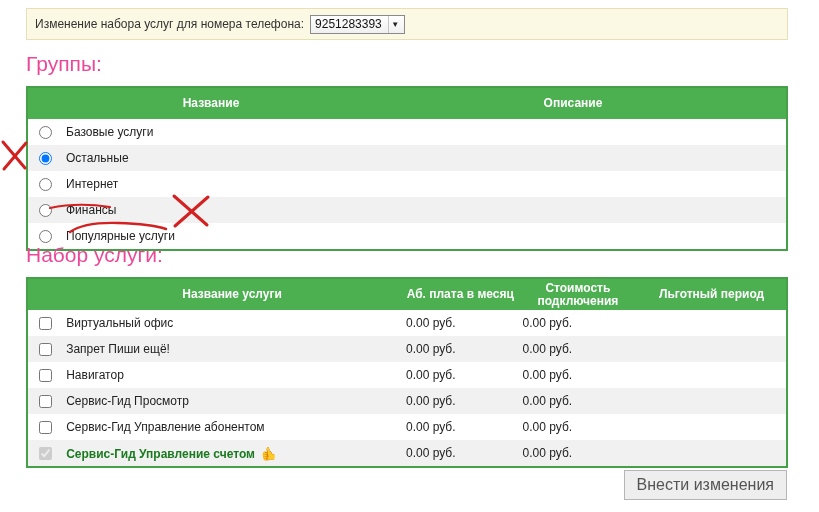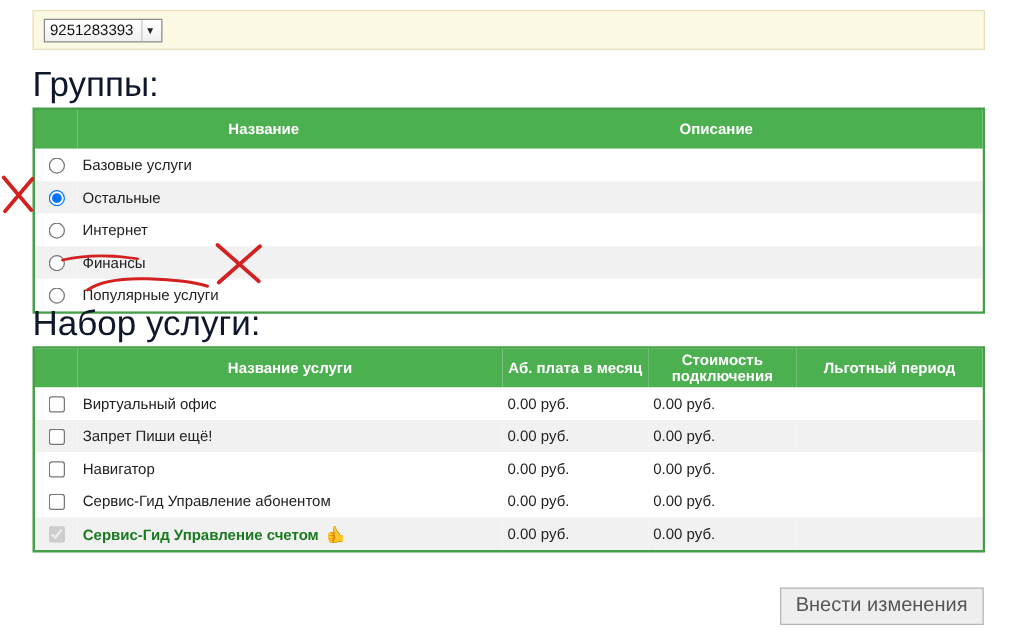--- a/index.html
+++ b/index.html
@@ -62,22 +62,22 @@
     line-height: 17px;
     color: #222;
     border-left: 1px solid #c6c6c6;
     margin-left: 6px;
   }
 
   
   .section-title {
     position: absolute;
     left: 26px;
-    font-size: 28px;
-    color: #0f172a;
+    font-size: 21px;
+    color: #ec4899;
     font-weight: normal;
   }
   #groups-title { top: 52px; }
   #services-title { top: 243px; }
 
   
   .table-wrap {
     position: absolute;
     left: 26px;
     width: 762px;
@@ -163,20 +163,21 @@
     position: absolute;
     pointer-events: none;
   }
 </style>
 </head>
 <body>
 
 <div class="page">
 
   <div class="notice-bar">
+    <span class="notice-text">Изменение набора услуг для номера телефона:</span>
     <span class="select-box">
       <span>9251283393</span>
       <span class="caret">▼</span>
     </span>
   </div>
 
   <div class="section-title" id="groups-title">Группы:</div>
 
   <div class="table-wrap" id="groups-table-wrap">
     <table class="grid">
@@ -261,20 +262,29 @@
         </tr>
         <tr class="odd">
           <td class="cell-check">
             <input type="checkbox" style="">
           </td>
           <td class="name-cell">Навигатор</td>
           <td class="num">0.00 руб.</td>
           <td class="num">0.00 руб.</td>
           <td class="priv"></td>
         </tr>
+        <tr class="even">
+          <td class="cell-check">
+            <input type="checkbox" style="">
+          </td>
+          <td class="name-cell link-blue">Сервис-Гид Просмотр</td>
+          <td class="num">0.00 руб.</td>
+          <td class="num">0.00 руб.</td>
+          <td class="priv"></td>
+        </tr>
         <tr class="odd">
           <td class="cell-check">
             <input type="checkbox" style="">
           </td>
           <td class="name-cell link-blue">Сервис-Гид Управление абонентом</td>
           <td class="num">0.00 руб.</td>
           <td class="num">0.00 руб.</td>
           <td class="priv"></td>
         </tr>
         <tr class="even">

